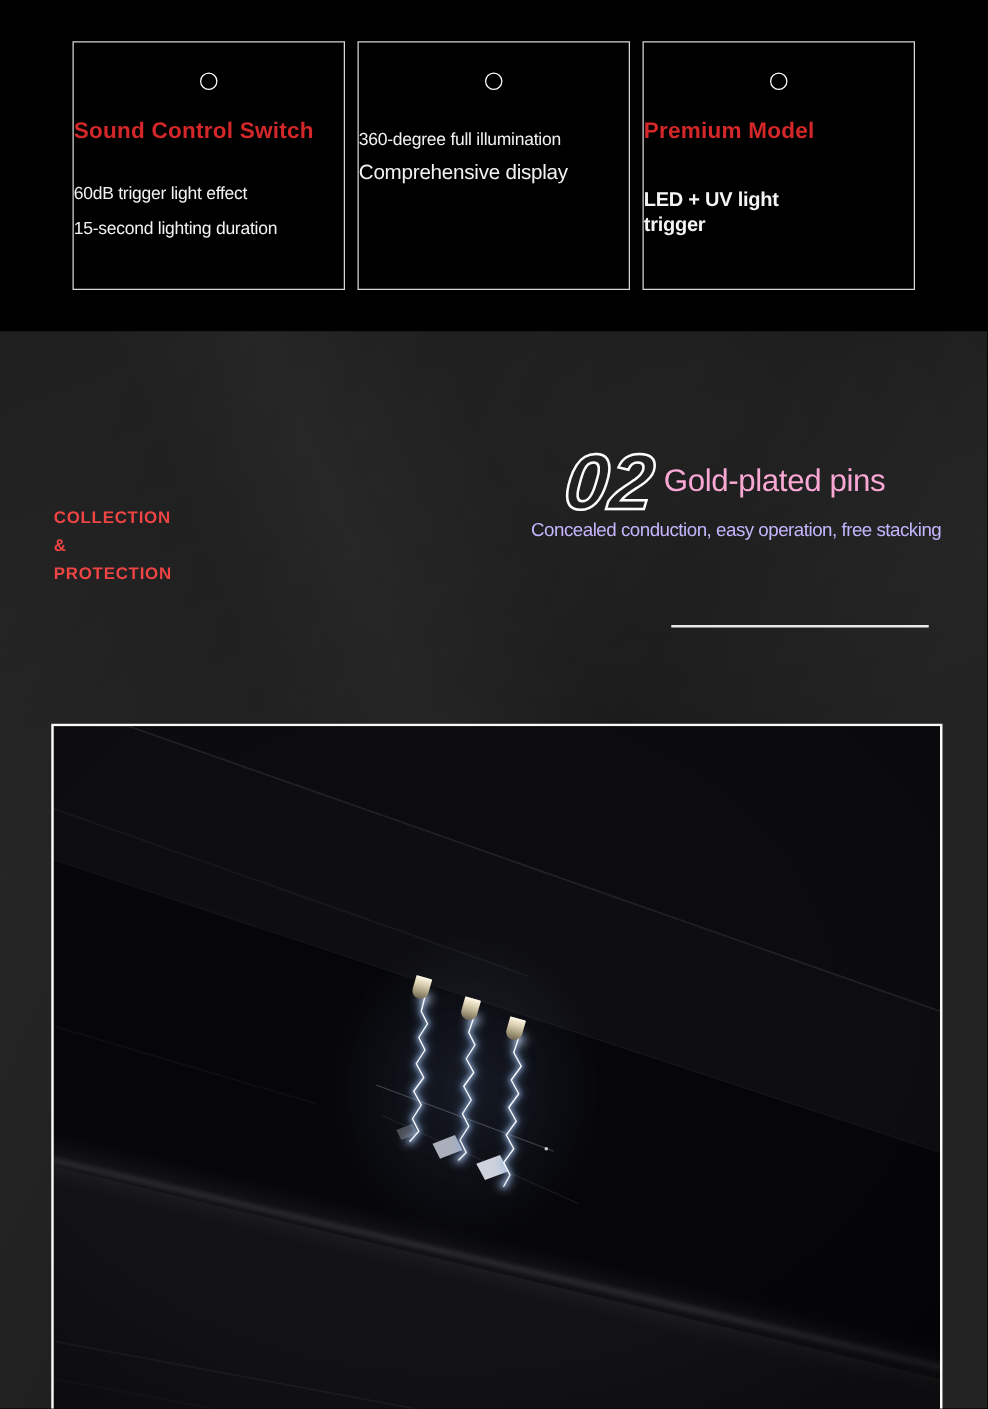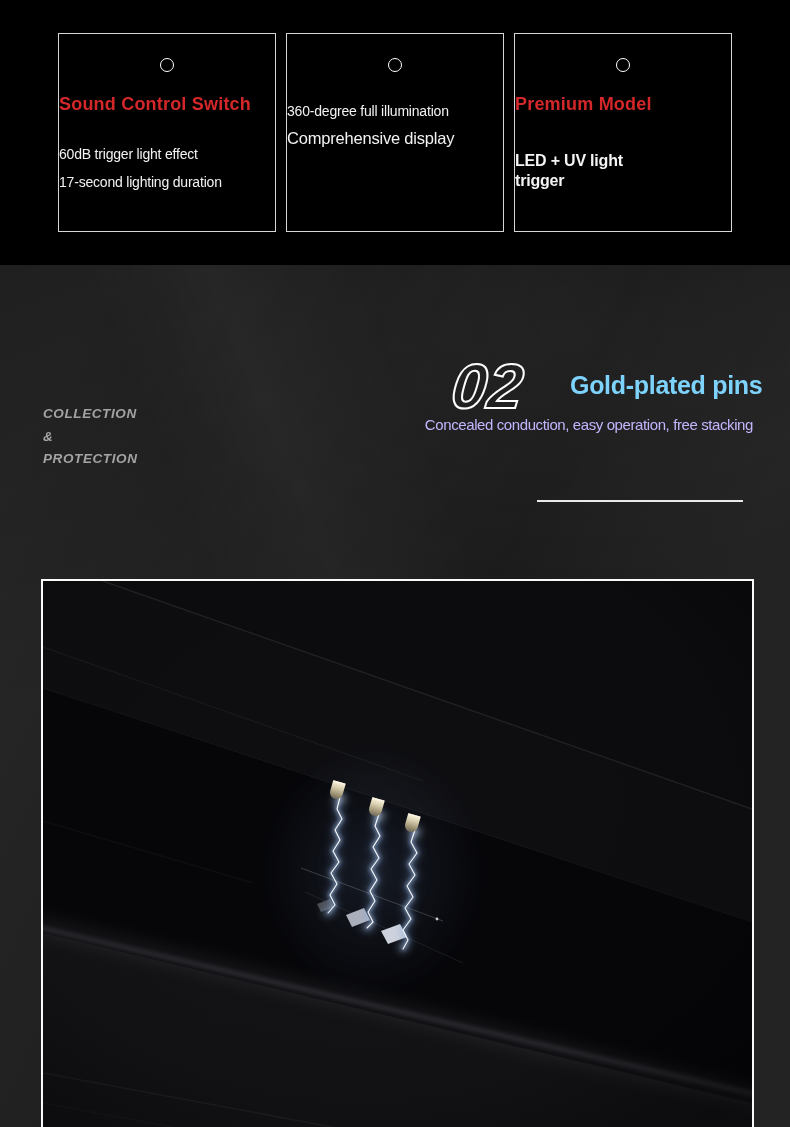--- a/index.html
+++ b/index.html
@@ -38,33 +38,33 @@
     margin-top:12px;
   }
   .fline.first{margin-top:31px;}
   .fline.big{font-size:16.5px;margin-top:10px;}
   .fbody{
     margin-top:36px;font-size:16px;font-weight:bold;color:#f4f4f4;
     line-height:20px;white-space:pre-line;letter-spacing:-0.2px;
   }
   
   .eyebrow{
-    position:absolute;left:43px;top:403px;color:#a3a3a3;
-    font-style:italic;font-weight:bold;font-size:13.5px;line-height:22.5px;
+    position:absolute;left:43px;top:403px;color:#ef4444;
+    font-weight:bold;font-size:13.5px;line-height:22.5px;
     letter-spacing:0.6px;
   }
   .step-number{
     position:absolute;left:452px;top:352px;
     font-size:63px;font-weight:800;font-style:italic;line-height:68px;
     color:transparent;-webkit-text-stroke:2px #fdfdfd;
     transform:skewX(-6deg);letter-spacing:1px;
   }
   .main-title{
-    position:absolute;left:570px;top:371px;
-    font-size:25px;font-weight:bold;color:#7dd3fc;letter-spacing:-0.3px;
+    position:absolute;left:531px;top:371px;
+    font-size:25px;font-weight:normal;color:#f9a8d4;letter-spacing:-0.3px;
     white-space:nowrap;
   }
   .subtitle{
     position:absolute;right:37px;top:416px;
     font-size:15px;font-weight:normal;color:#c4b5fd;letter-spacing:-0.4px;
     white-space:nowrap;
   }
   .rule{
     position:absolute;left:537px;top:500px;width:206px;height:1.5px;
     background:#e9e9e9;
@@ -83,21 +83,21 @@
 <div class="page">
 
   <div class="texture"></div>
 
   <div class="features">
 
     <div class="fbox">
       <div class="fcircle"></div>
       <div class="ftitle">Sound Control Switch</div>
       <div class="fline first">60dB trigger light effect</div>
-      <div class="fline">17-second lighting duration</div>
+      <div class="fline">15-second lighting duration</div>
     </div>
 
     <div class="fbox">
       <div class="fcircle"></div>
       <div class="fline first">360-degree full illumination</div>
       <div class="fline big">Comprehensive display</div>
     </div>
 
     <div class="fbox">
       <div class="fcircle"></div>

